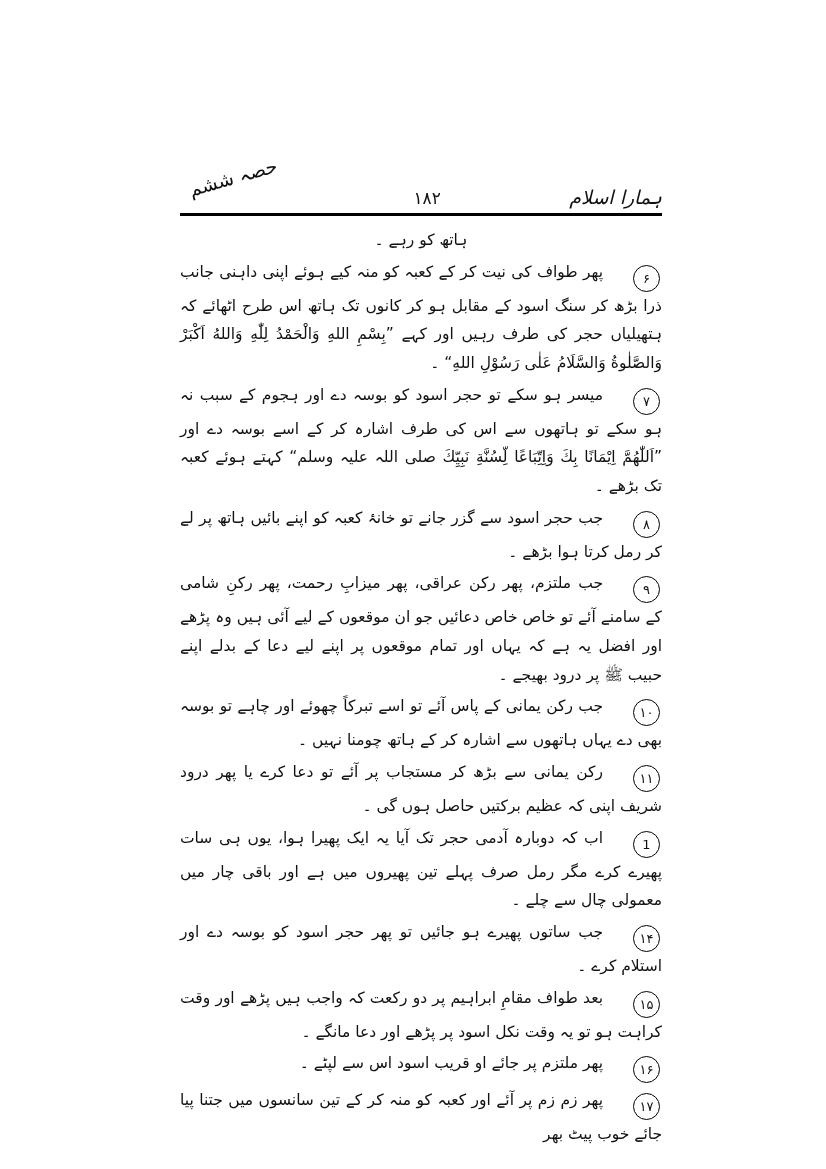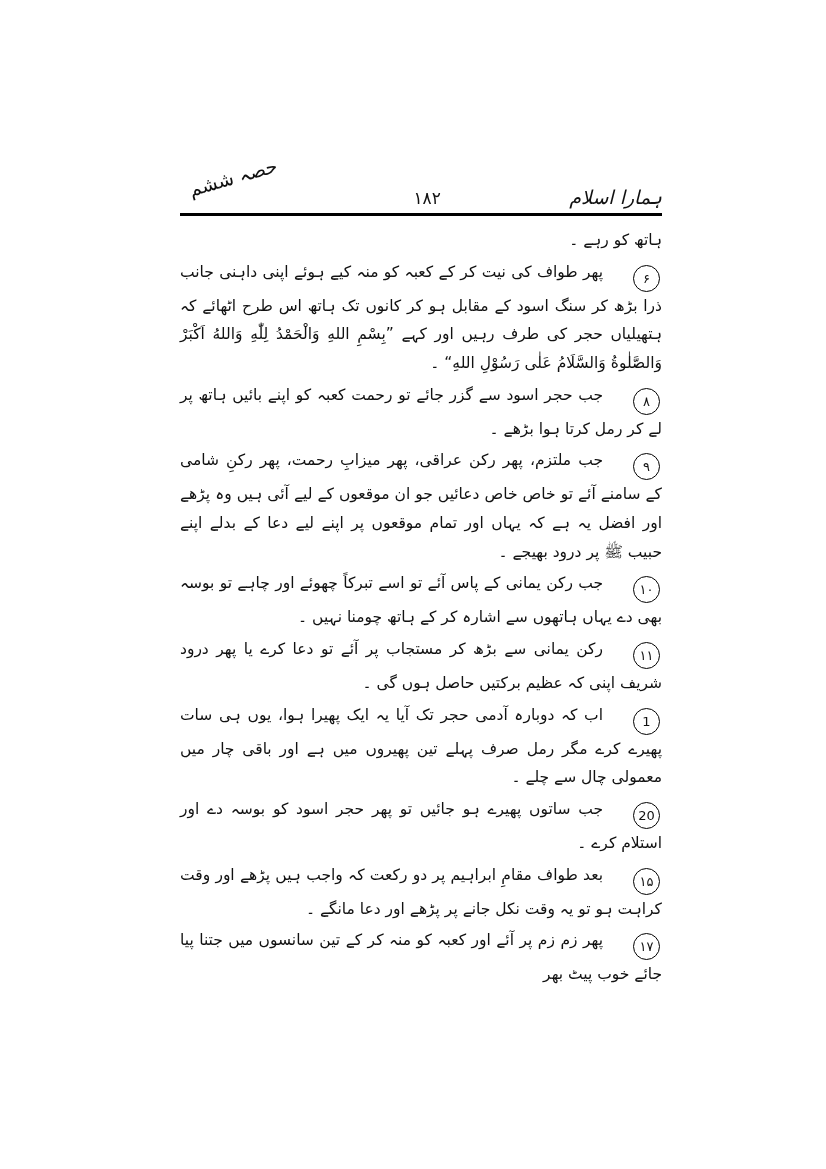--- a/index.html
+++ b/index.html
@@ -50,21 +50,21 @@
     font-style: italic;
   }
   
   .body-text {
     direction: rtl;
     margin-top: 10px;
     font-size: 15.5px;
     line-height: 1.85;
   }
   .intro-line {
-    text-align: right;
+    text-align: center;
     margin-bottom: 3px;
   }
   .item {
     text-align: justify;
     text-justify: inter-word;
     margin-bottom: 3px;
   }
   .num-badge {
     display: inline-flex;
     align-items: center;
@@ -94,39 +94,45 @@
     </div>
 
     <div class="body-text">
 
       <div class="intro-line">ہاتھ کو رہے ۔</div>
 
       <div class="item">
         <span class="num-badge">۶</span><span>پھر طواف کی نیت کر کے کعبہ کو منہ کیے ہوئے اپنی داہنی جانب ذرا بڑھ کر سنگ اسود کے مقابل ہو کر کانوں تک ہاتھ اس طرح اٹھائے کہ ہتھیلیاں حجر کی طرف رہیں اور کہے ”بِسْمِ اللهِ وَالْحَمْدُ لِلّٰهِ وَاللهُ اَكْبَرْ وَالصَّلٰوةُ وَالسَّلَامُ عَلٰی رَسُوْلِ اللهِ“ ۔</span>
       </div>
       <div class="item">
-        <span class="num-badge">۸</span><span>جب حجر اسود سے گزر جائے تو رحمت کعبہ کو اپنے بائیں ہاتھ پر لے کر رمل کرتا ہوا بڑھے ۔</span>
+        <span class="num-badge">۷</span><span>میسر ہو سکے تو حجر اسود کو بوسہ دے اور ہجوم کے سبب نہ ہو سکے تو ہاتھوں سے اس کی طرف اشارہ کر کے اسے بوسہ دے اور ”اَللّٰهُمَّ اِیْمَانًا بِكَ وَاِتِّبَاعًا لِّسُنَّةِ نَبِیِّكَ صلی اللہ علیہ وسلم“ کہتے ہوئے کعبہ تک بڑھے ۔</span>
+      </div>
+      <div class="item">
+        <span class="num-badge">۸</span><span>جب حجر اسود سے گزر جانے تو خانۂ کعبہ کو اپنے بائیں ہاتھ پر لے کر رمل کرتا ہوا بڑھے ۔</span>
       </div>
       <div class="item">
         <span class="num-badge">۹</span><span>جب ملتزم، پھر رکن عراقی، پھر میزابِ رحمت، پھر رکنِ شامی کے سامنے آئے تو خاص خاص دعائیں جو ان موقعوں کے لیے آئی ہیں وہ پڑھے اور افضل یہ ہے کہ یہاں اور تمام موقعوں پر اپنے لیے دعا کے بدلے اپنے حبیب ﷺ پر درود بھیجے ۔</span>
       </div>
       <div class="item">
         <span class="num-badge">۱۰</span><span>جب رکن یمانی کے پاس آئے تو اسے تبرکاً چھوئے اور چاہے تو بوسہ بھی دے یہاں ہاتھوں سے اشارہ کر کے ہاتھ چومنا نہیں ۔</span>
       </div>
       <div class="item">
         <span class="num-badge">۱۱</span><span>رکن یمانی سے بڑھ کر مستجاب پر آئے تو دعا کرے یا پھر درود شریف اپنی کہ عظیم برکتیں حاصل ہوں گی ۔</span>
       </div>
       <div class="item">
         <span class="num-badge">1</span><span>اب کہ دوبارہ آدمی حجر تک آیا یہ ایک پھیرا ہوا، یوں ہی سات پھیرے کرے مگر رمل صرف پہلے تین پھیروں میں ہے اور باقی چار میں معمولی چال سے چلے ۔</span>
       </div>
       <div class="item">
-        <span class="num-badge">20</span><span>جب ساتوں پھیرے ہو جائیں تو پھر حجر اسود کو بوسہ دے اور استلام کرے ۔</span>
+        <span class="num-badge">۱۴</span><span>جب ساتوں پھیرے ہو جائیں تو پھر حجر اسود کو بوسہ دے اور استلام کرے ۔</span>
       </div>
       <div class="item">
-        <span class="num-badge">۱۵</span><span>بعد طواف مقامِ ابراہیم پر دو رکعت کہ واجب ہیں پڑھے اور وقت کراہت ہو تو یہ وقت نکل جانے پر پڑھے اور دعا مانگے ۔</span>
+        <span class="num-badge">۱۵</span><span>بعد طواف مقامِ ابراہیم پر دو رکعت کہ واجب ہیں پڑھے اور وقت کراہت ہو تو یہ وقت نکل اسود پر پڑھے اور دعا مانگے ۔</span>
+      </div>
+      <div class="item">
+        <span class="num-badge">۱۶</span><span>پھر ملتزم پر جائے او قریب اسود اس سے لپٹے ۔</span>
       </div>
       <div class="item">
         <span class="num-badge">۱۷</span><span>پھر زم زم پر آئے اور کعبہ کو منہ کر کے تین سانسوں میں جتنا پیا جائے خوب پیٹ بھر</span>
       </div>
 
     </div>
 
   </div>
 </div>
 

